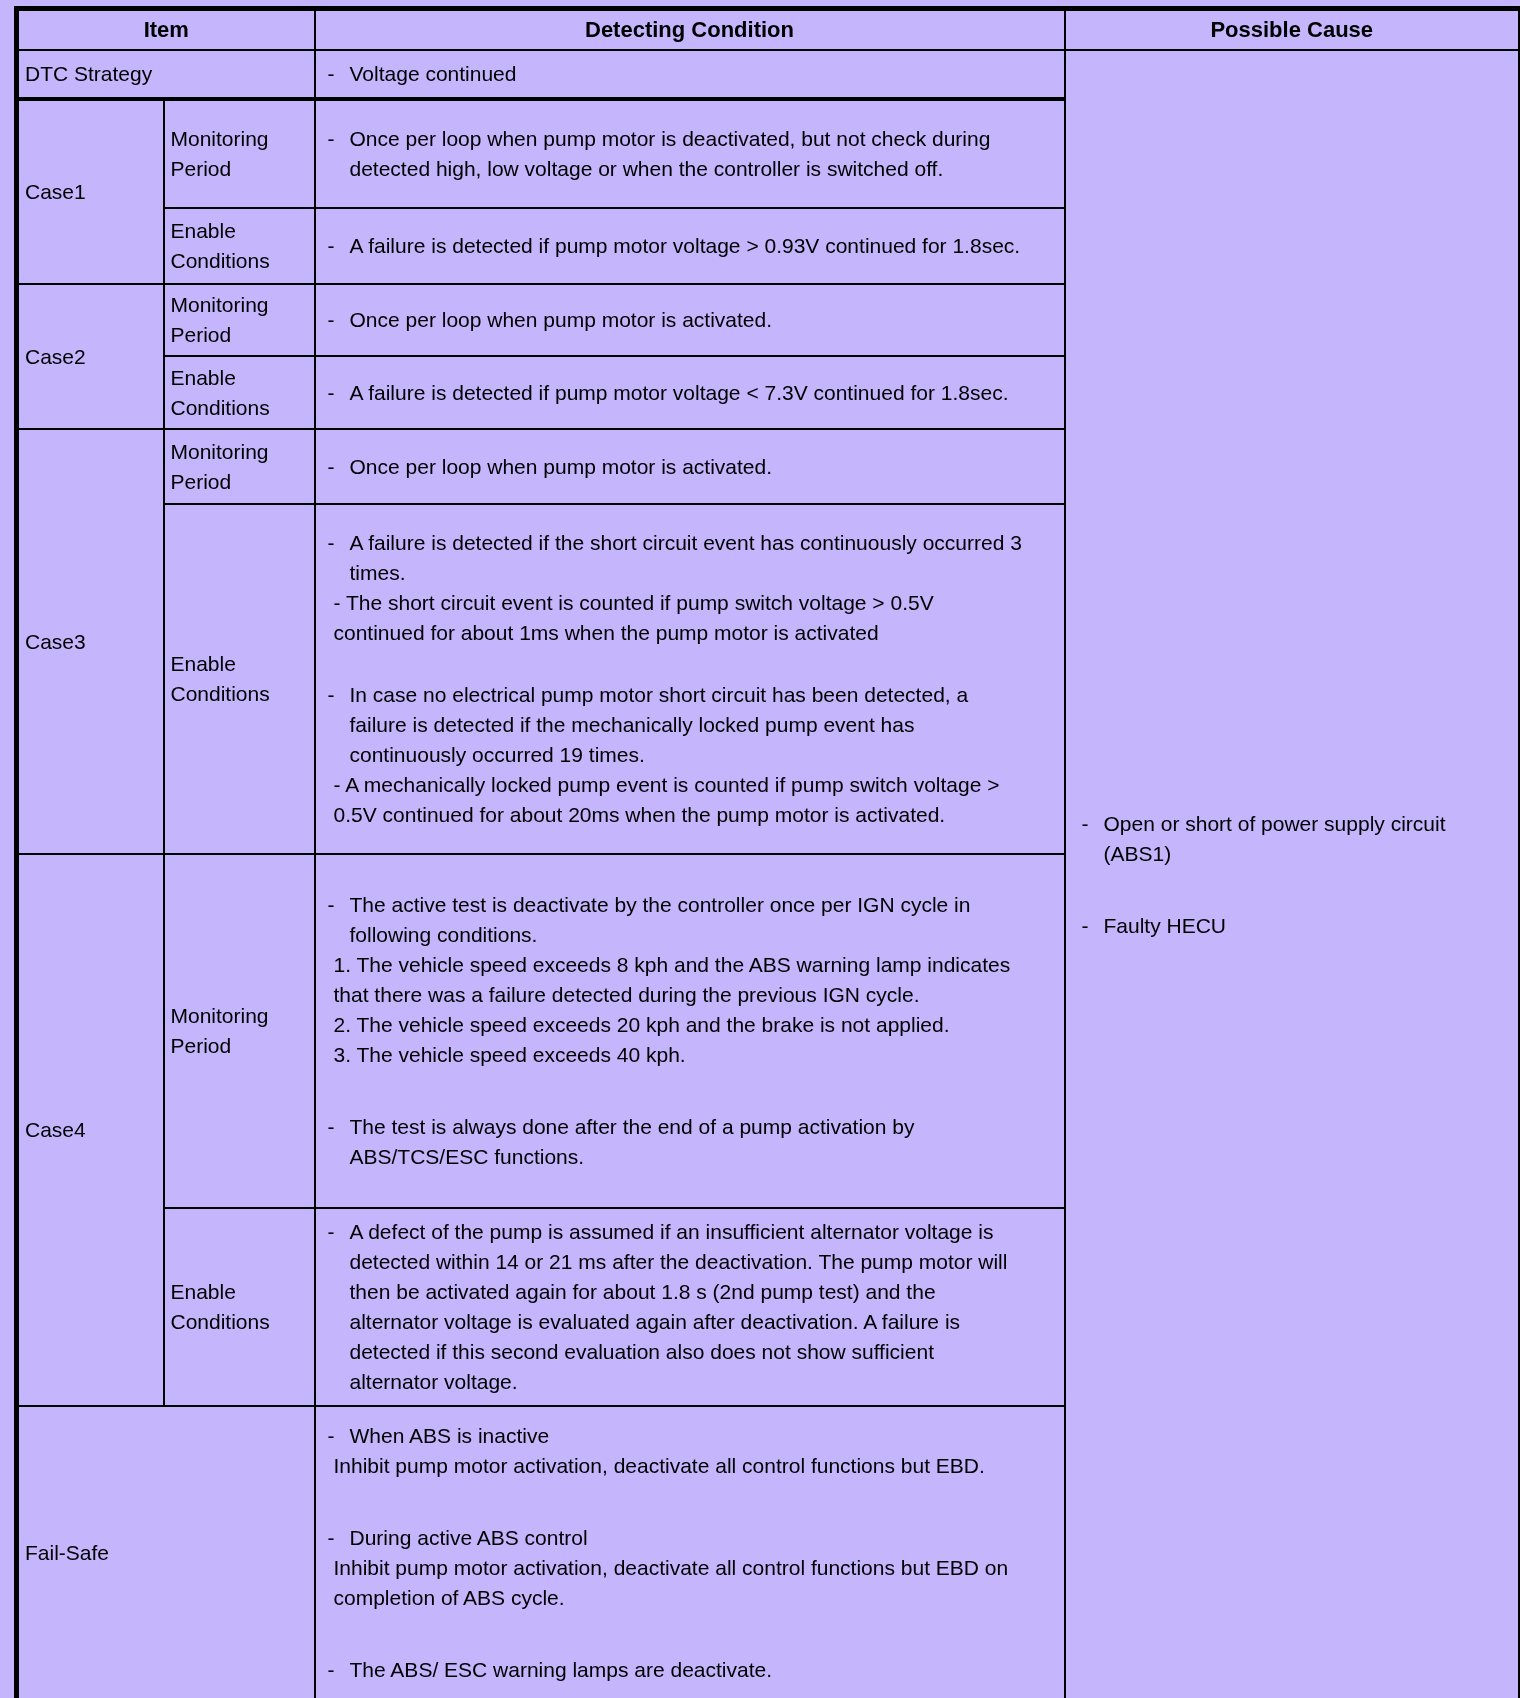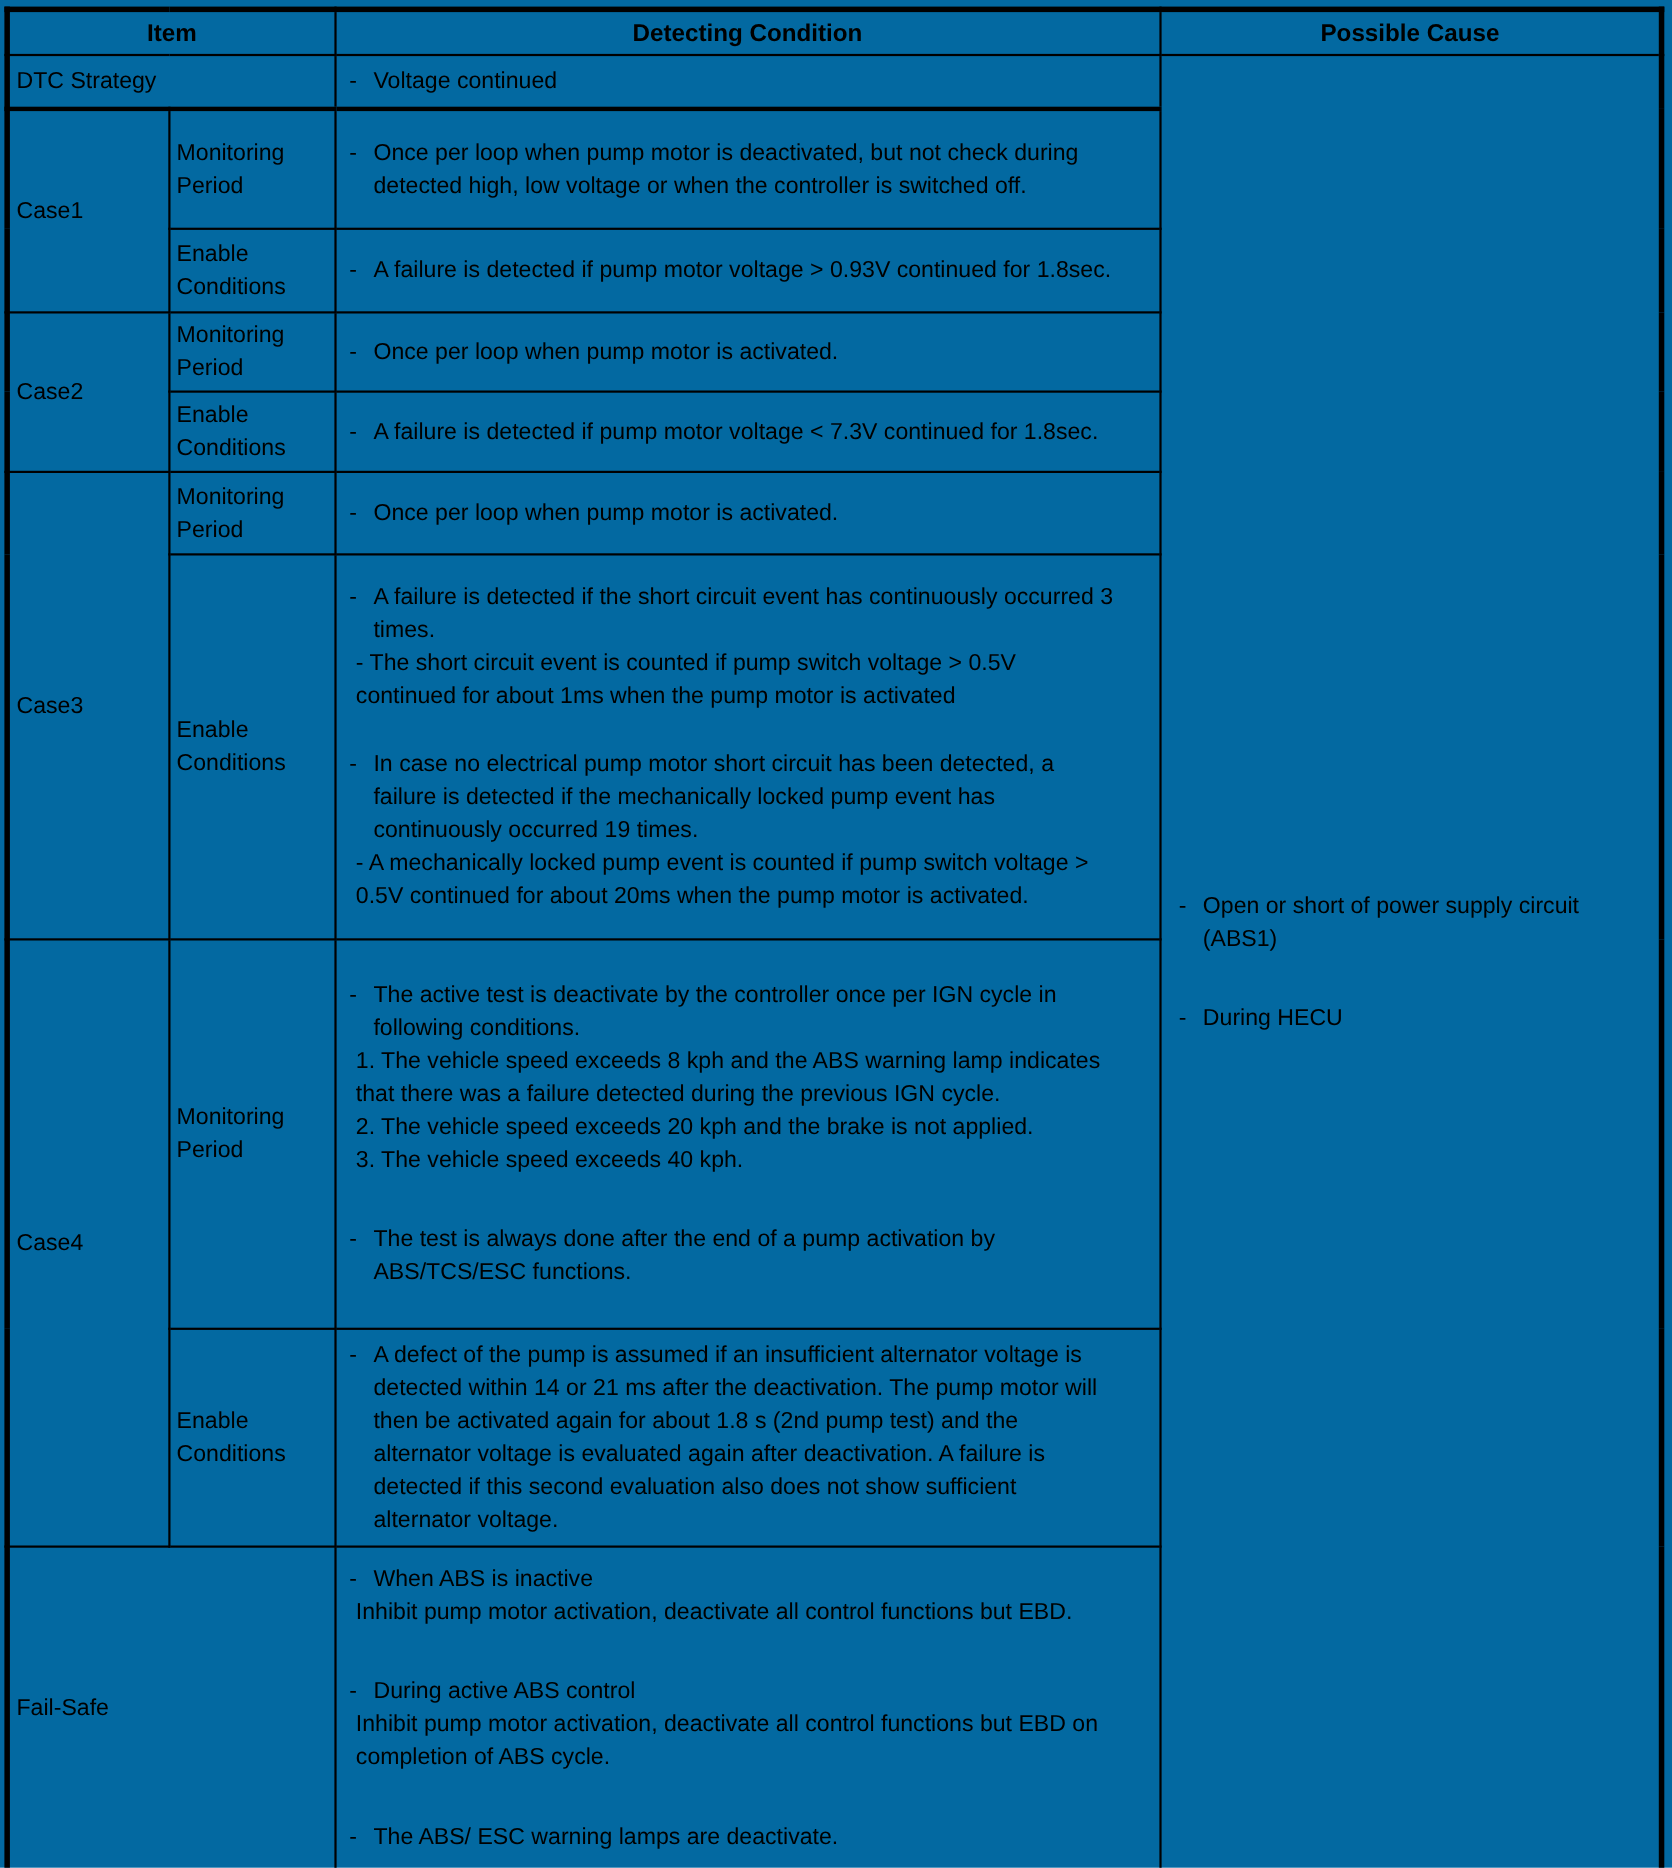--- a/index.html
+++ b/index.html
@@ -5,23 +5,23 @@
   html, body {
     margin: 0;
     padding: 0;
     background: #ffffff;
     color: #000000;
     font-family: "Liberation Sans", "DejaVu Sans", sans-serif;
   }
   .page {
     width: 1520px;
     height: 1698px;
-    background: #0369a1;
+    background: #c4b5fd;
     box-sizing: border-box;
-    padding: 6px 4px;
+    padding: 6px 14px;
   }
   table.dtc {
     border-collapse: collapse;
     table-layout: fixed;
     width: 1504px;
     border: 5px solid #000;
   }
   col.c-case   { width: 147px; }
   col.c-sub    { width: 151px; }
   col.c-detect { width: 750px; }
@@ -89,21 +89,21 @@
         </div>
       </td>
       <td class="cause-cell" rowspan="10">
         <div class="para bullet">
           <span class="marker">-</span>
           <span class="ptext">Open or short of power supply circuit (ABS1)</span>
         </div>
         <div class="gap-lg"></div>
         <div class="para bullet">
           <span class="marker">-</span>
-          <span class="ptext">During HECU</span>
+          <span class="ptext">Faulty HECU</span>
         </div>
       </td>
     </tr>
 
     <tr style="height:109px">
       <td rowspan="2" class="label-cell">Case1</td>
       <td class="label-cell">Monitoring Period</td>
       <td class="cond-cell">
         <div class="para bullet">
           <span class="marker">-</span>

